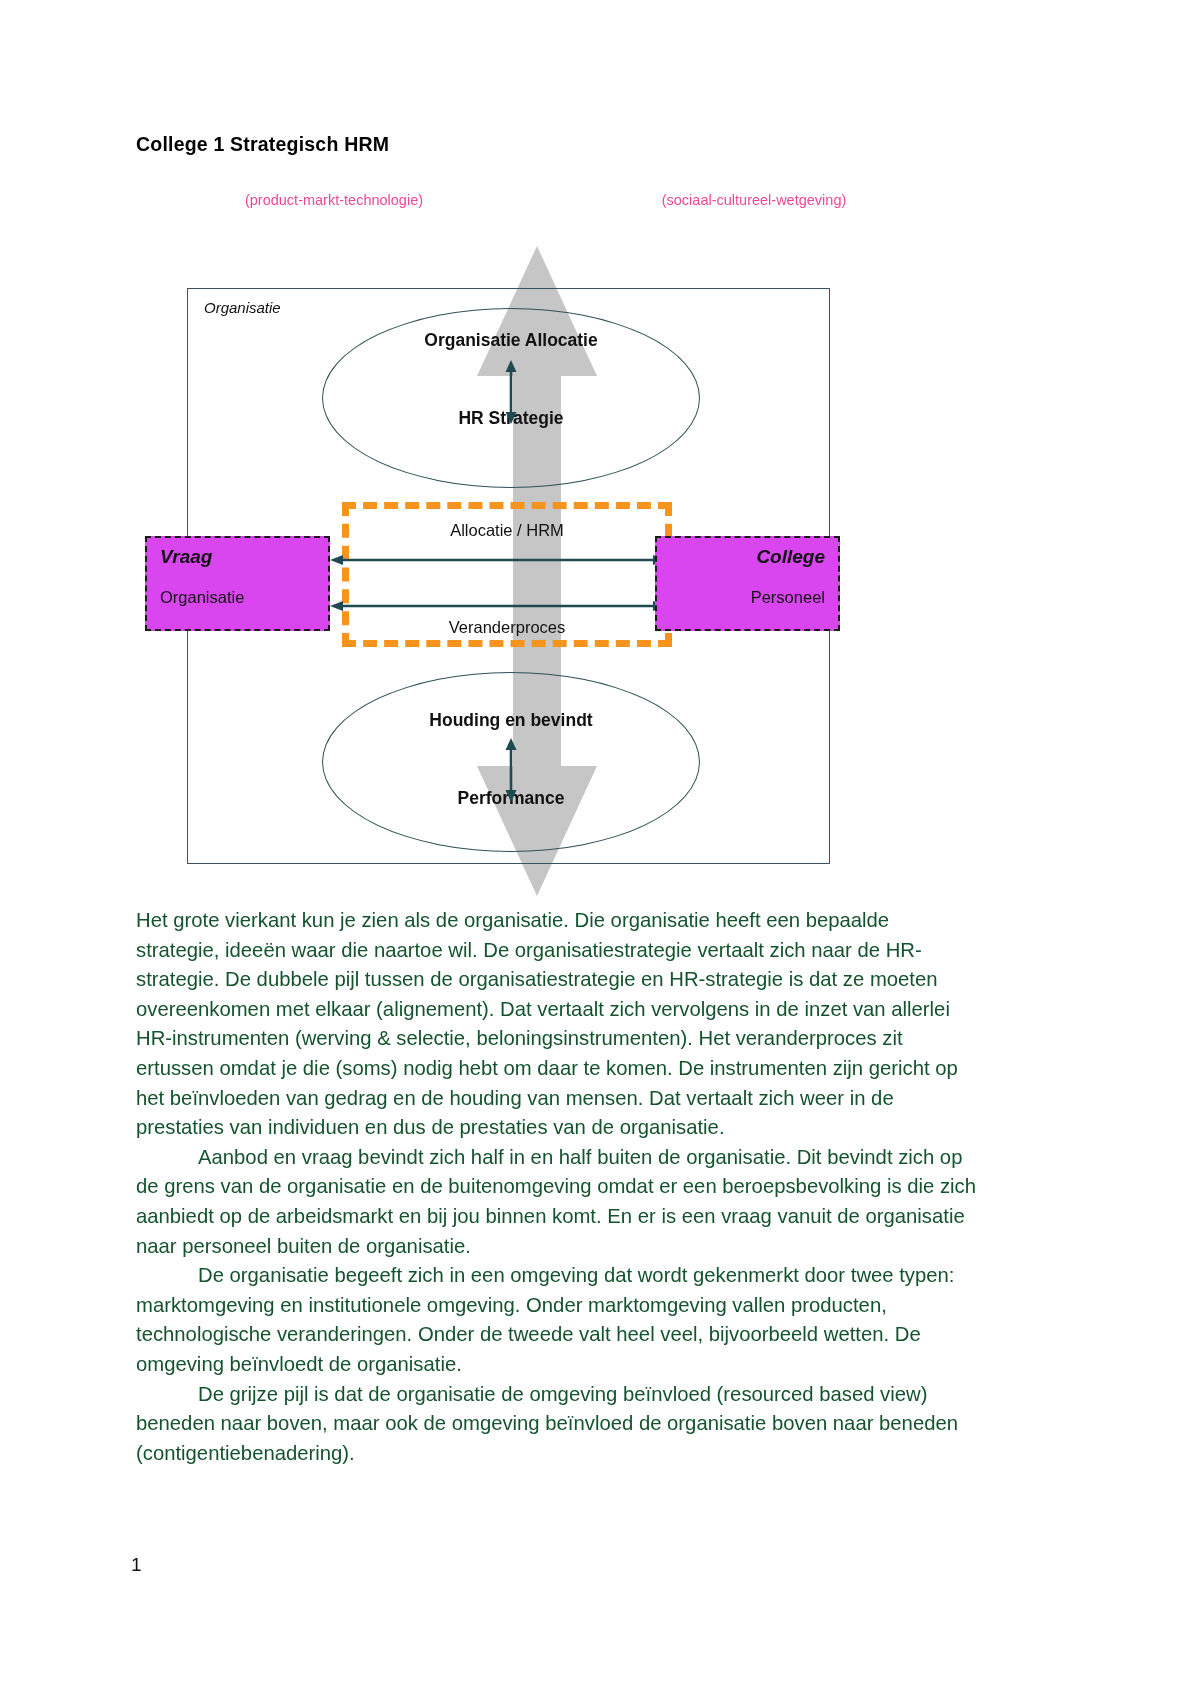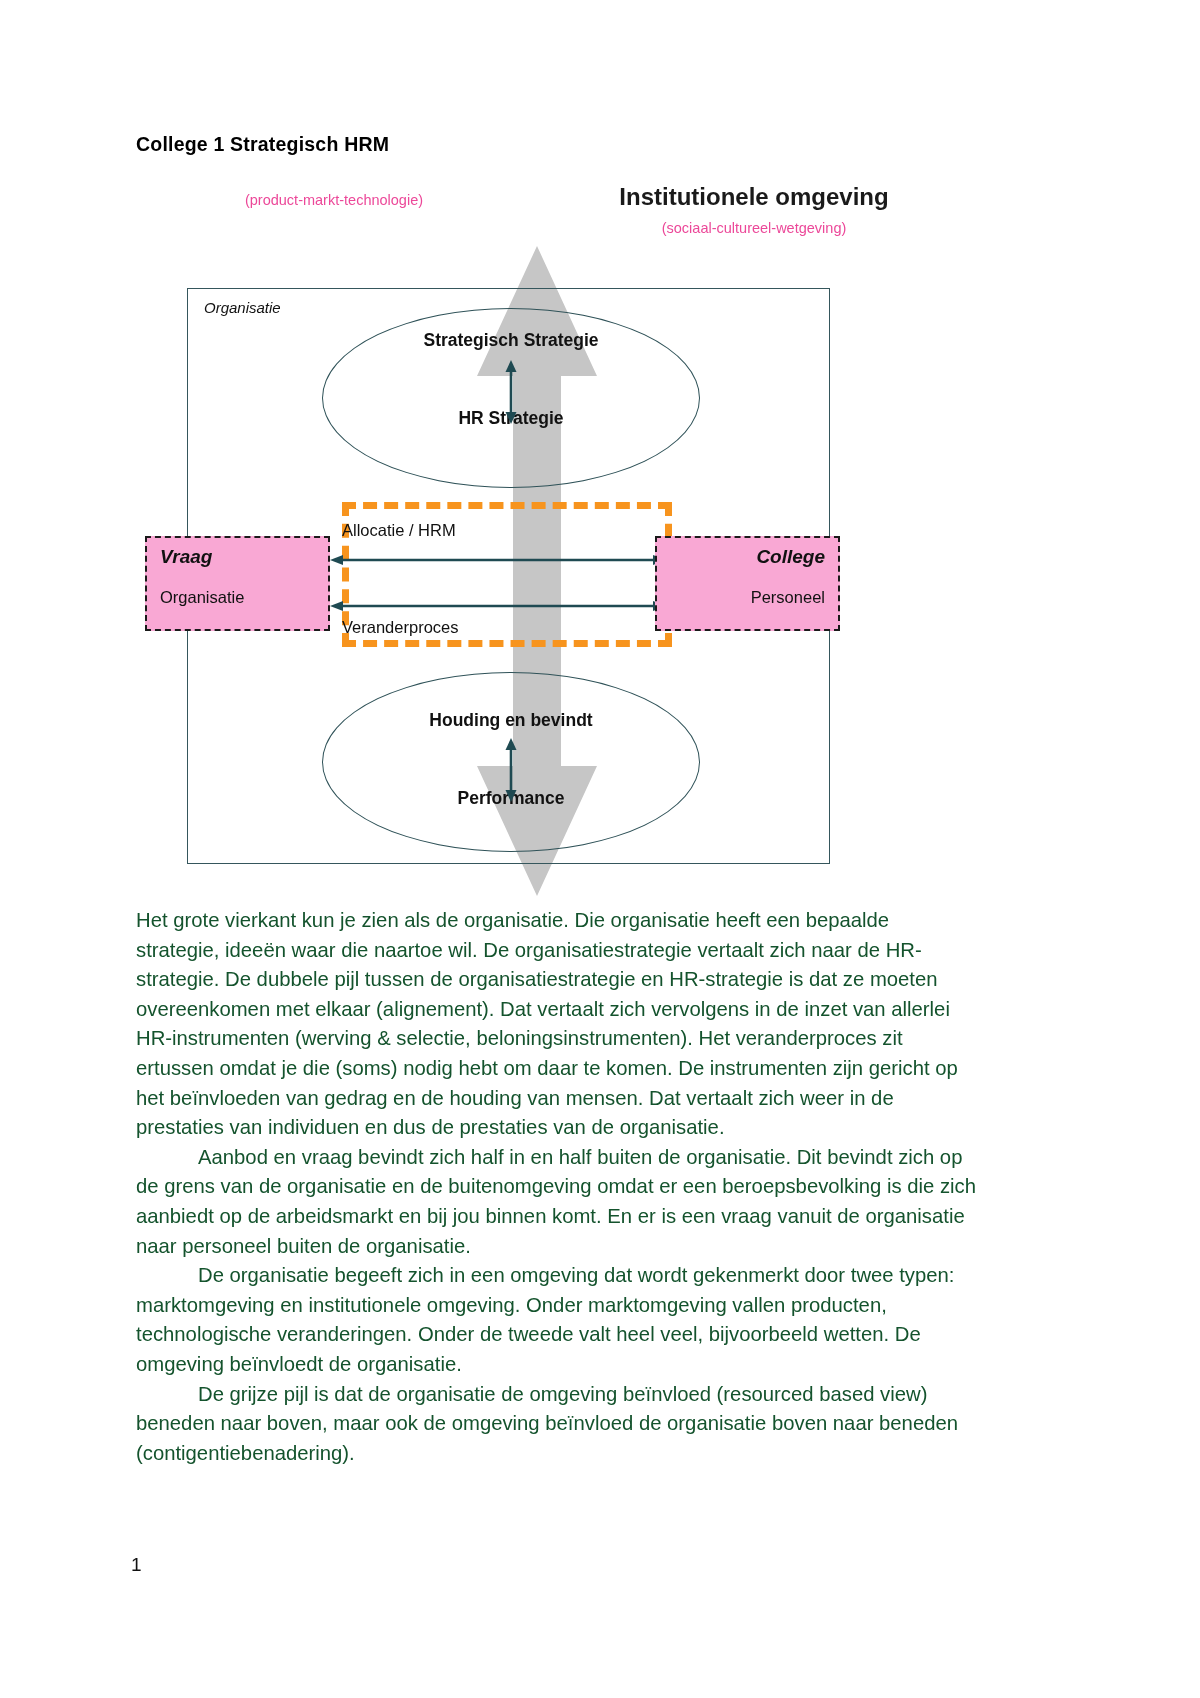--- a/index.html
+++ b/index.html
@@ -133,21 +133,21 @@
     width: 330px;
     height: 145px;
     border: 7px dashed #f7941e;
     box-sizing: border-box;
     background: transparent;
   }
 
   
   .orange-box {
     position: absolute;
-    background: #f9a8d4;
+    background: #d946ef;
     border: 2px dashed #1a1a1a;
     box-sizing: border-box;
     top: 361px;
     width: 185px;
     height: 95px;
   }
   .ob-left  { left: 9px; }
   .ob-right { left: 519px; }
   .ob-line1 {
     position: absolute;
@@ -167,21 +167,21 @@
   }
   .ob-left .ob-line1  { left: 13px; }
   .ob-left .ob-line2  { left: 13px; }
   .ob-right .ob-line1 { right: 13px; }
   .ob-right .ob-line2 { right: 13px; }
 
   .mid-label {
     position: absolute;
     font-size: 16.5px;
     color: #111;
-    text-align: left;
+    text-align: center;
     white-space: nowrap;
   }
   .ml-allocatie { left: 206px; top: 346px; width: 330px; }
   .ml-verander  { left: 206px; top: 443px; width: 330px; }
 
   
   .h-arrow {
     position: absolute;
     left: 194px;
     width: 336px;
@@ -223,33 +223,32 @@
 
   <div class="doc-title">College 1 Strategisch HRM</div>
 
   <div class="diagram">
 
     <div class="env-label env-market">
       <div class="env-sub">(product-markt-technologie)</div>
     </div>
 
     <div class="env-label env-inst">
-      <div class="env-title">Institutionele omgeving</div>
       <div class="env-sub">(sociaal-cultureel-wetgeving)</div>
     </div>
 
     <svg class="grey-arrow" viewBox="0 0 120 650" preserveAspectRatio="none">
       <polygon points="60,0 120,130 84,130 84,520 120,520 60,650 0,520 36,520 36,130 0,130" fill="#c6c6c6"></polygon>
     </svg>
 
     <div class="org-box"></div>
     <div class="org-box-label">Organisatie</div>
 
     <div class="ellipse ellipse-top"></div>
-    <div class="node-text t-orgstrat">Strategisch Strategie</div>
+    <div class="node-text t-orgstrat">Organisatie Allocatie</div>
     <div class="node-text t-hrstrat">HR Strategie</div>
     <svg class="small-arrow sa-top" viewBox="0 0 16 64">
       <line x1="8" y1="9" x2="8" y2="55" stroke="#1f4a52" stroke-width="2.6"></line>
       <polygon points="8,0 13.5,12 2.5,12" fill="#1f4a52"></polygon>
       <polygon points="8,64 13.5,52 2.5,52" fill="#1f4a52"></polygon>
     </svg>
 
     <div class="ellipse ellipse-bottom"></div>
     <div class="node-text t-houding">Houding en bevindt</div>
     <div class="node-text t-perform">Performance</div>

